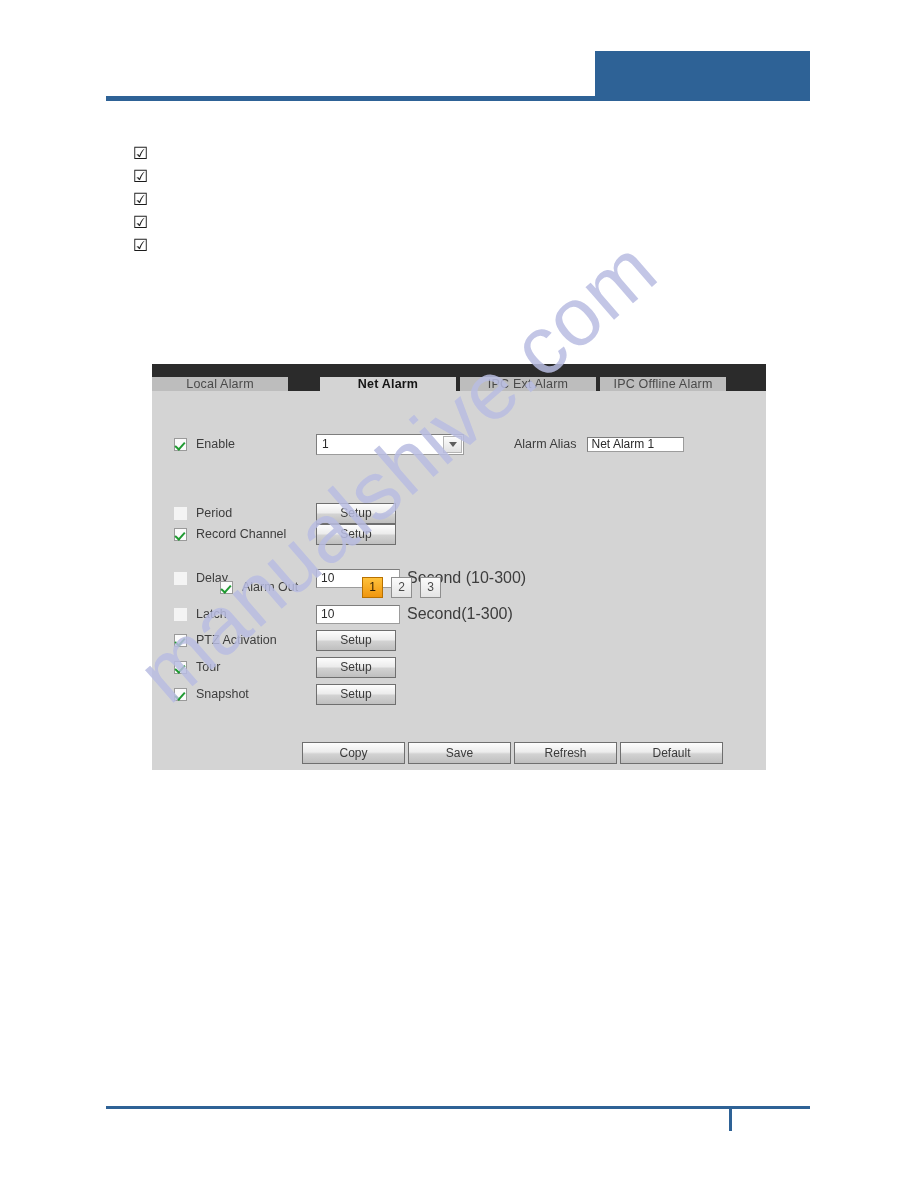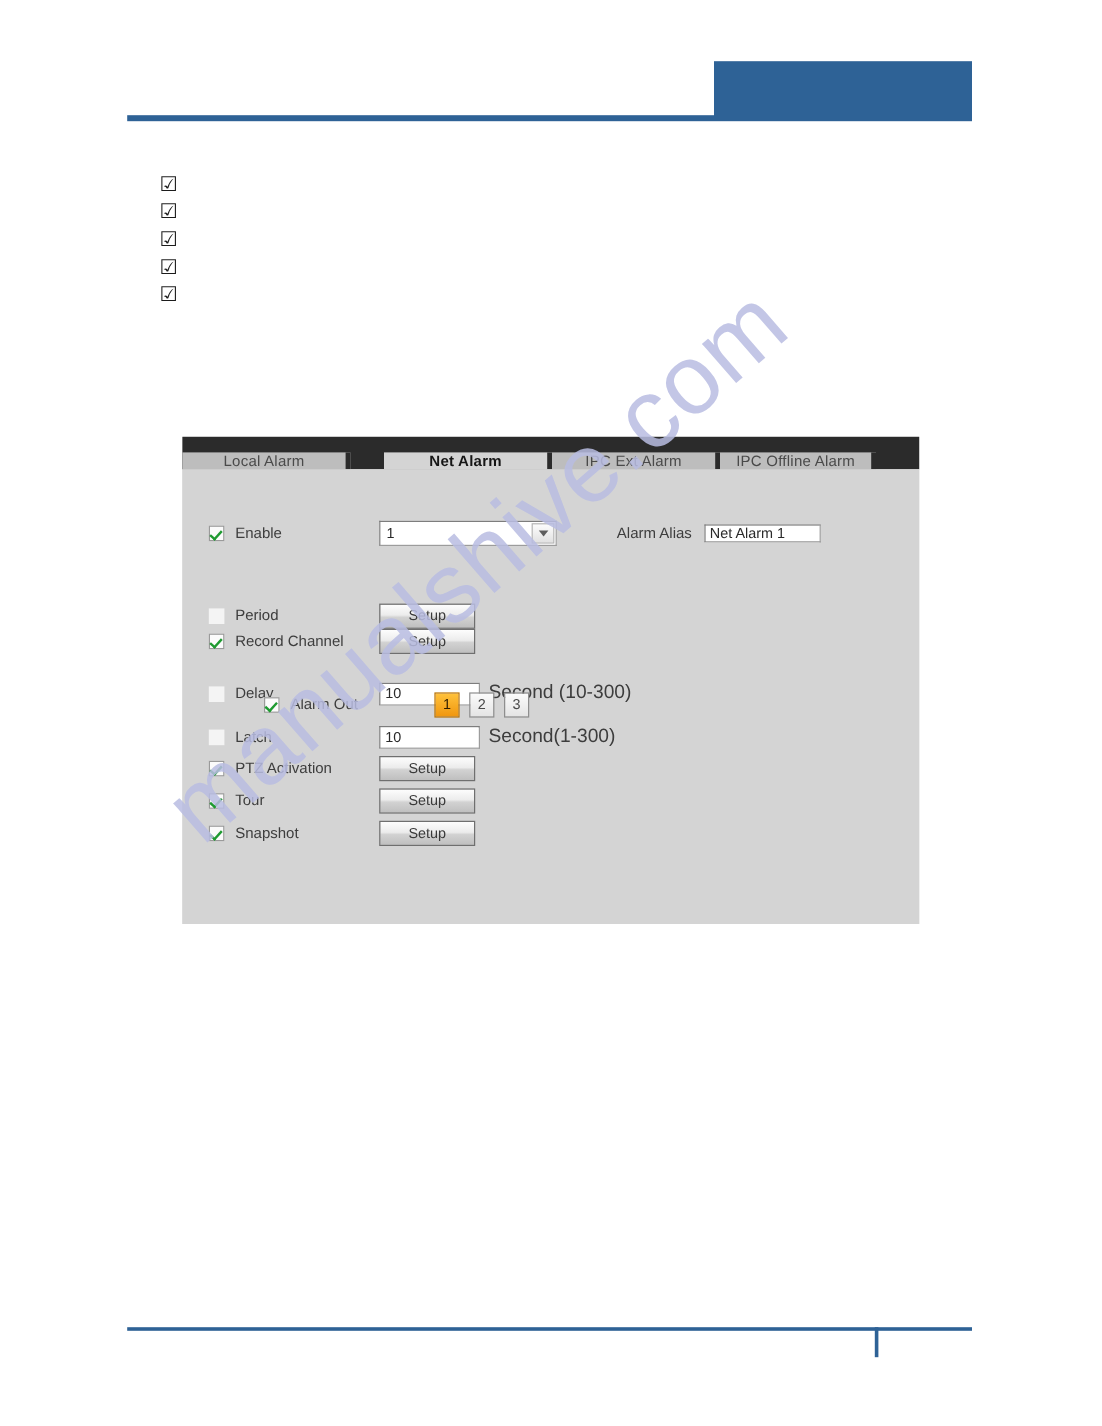--- a/index.html
+++ b/index.html
@@ -379,20 +379,26 @@
       <span class="btn btn-setup">Setup</span>
     </div>
 
     <div class="row" style="top:292px; left:22px;">
       <span class="cb checked"></span>
       <span class="lbl" style="margin-left:9px; width:120px;">Snapshot</span>
       <span class="btn btn-setup">Setup</span>
     </div>
 
 
+    <div class="row" style="top:351px; left:150px;">
+      <span class="btn btn-action">Copy</span>
+      <span class="btn btn-action" style="margin-left:3px;">Save</span>
+      <span class="btn btn-action" style="margin-left:3px;">Refresh</span>
+      <span class="btn btn-action" style="margin-left:3px;">Default</span>
+    </div>
 
   </div>
 </div>
 
 <div id="watermark">
   <div id="watermark-text">manualshive.com</div>
 </div>
 
 <div id="page-footer-rule"></div>
 <div id="page-footer-tick"></div>

